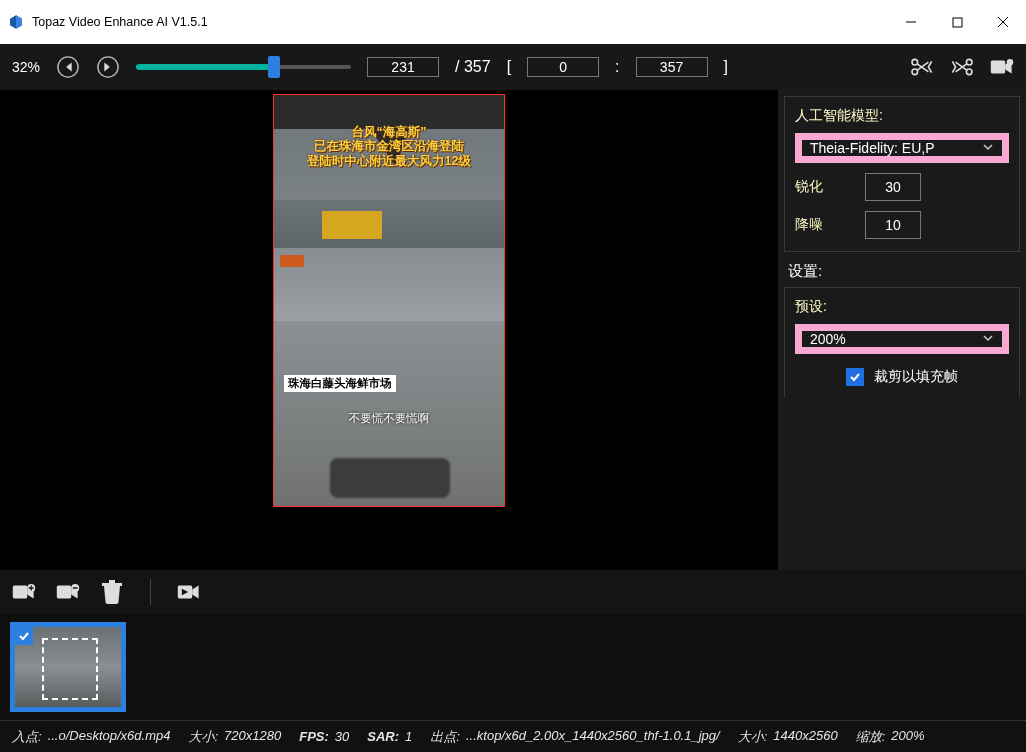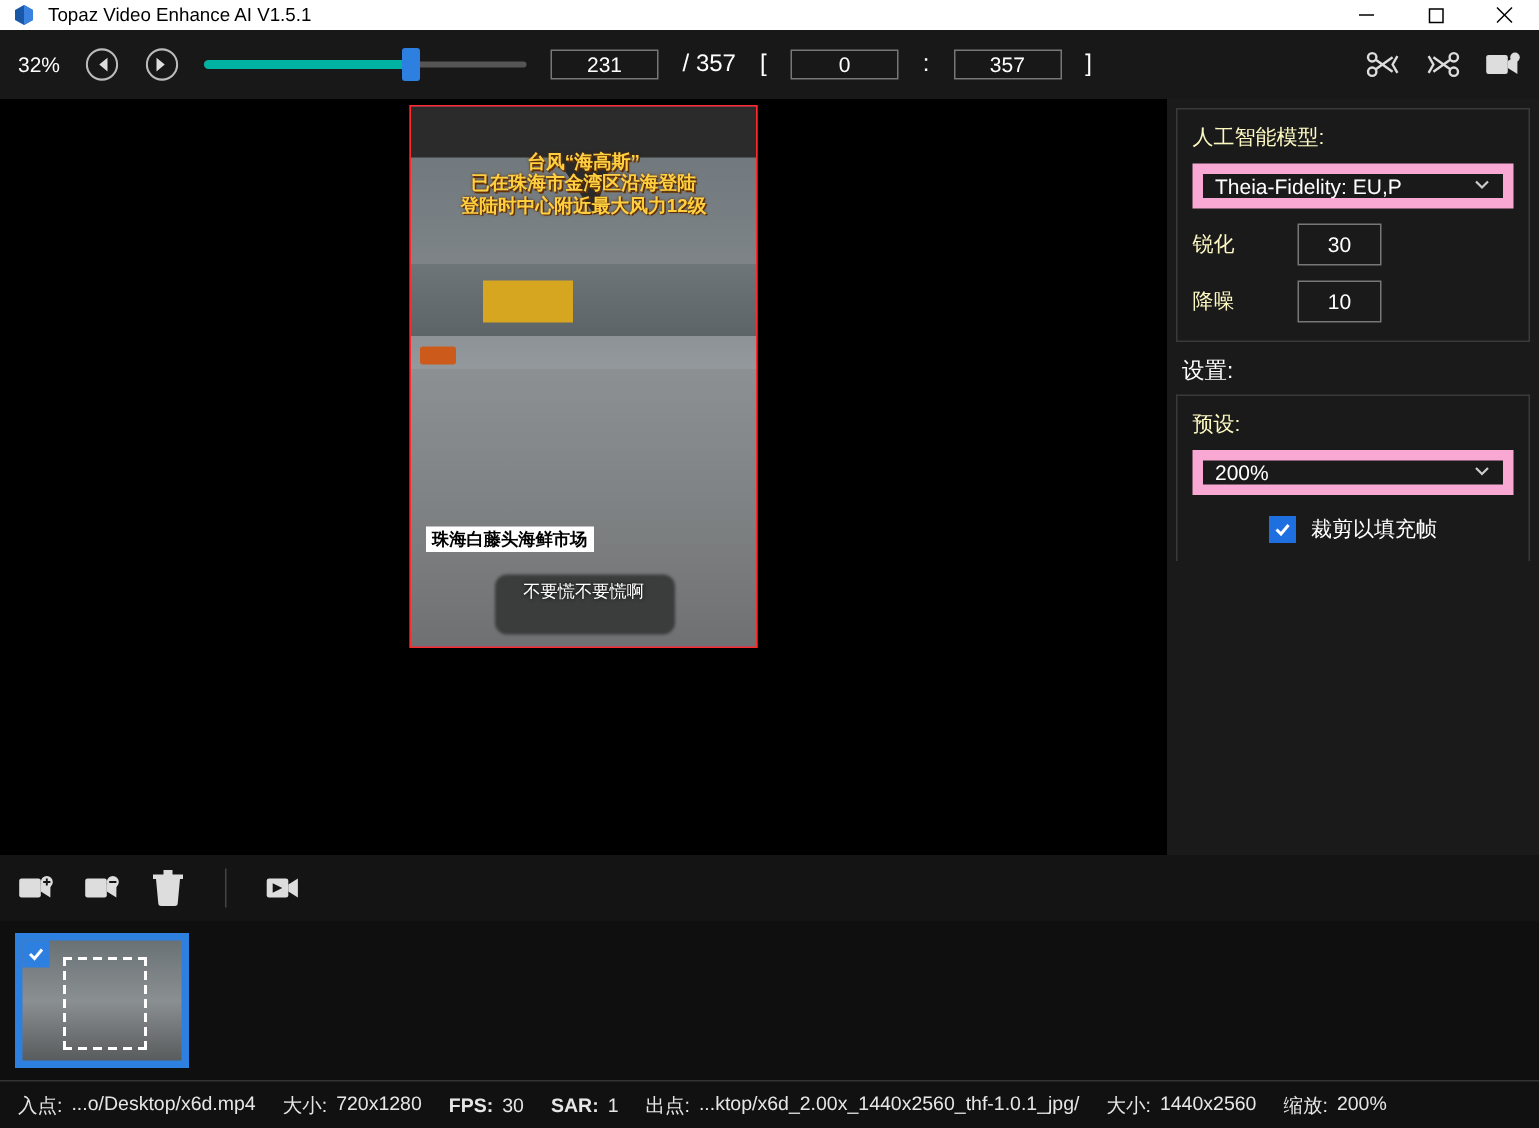--- a/index.html
+++ b/index.html
@@ -1,20 +1,20 @@
 <!DOCTYPE html>
 <html><head>
 <meta charset="utf-8">
 <style>
 * { margin:0; padding:0; box-sizing:border-box; font-family:"Microsoft YaHei","Segoe UI",Arial,sans-serif; }
 html,body { width:1026px; height:752px; overflow:hidden; background:#fff; }
 .window { width:1026px; height:752px; display:flex; flex-direction:column; background:#1f1f1f; }
 
 
-.titlebar { height:20px; background:#fff; display:flex; align-items:center; padding:0 0 0 8px; color:#000; font-size:12.5px; }
+.titlebar { height:44px; background:#fff; display:flex; align-items:center; padding:0 0 0 8px; color:#000; font-size:12.5px; }
 .titlebar .logo { width:16px; height:16px; margin-right:8px; }
 .titlebar .spacer { flex:1; }
 .titlebar .winbtn { width:46px; height:32px; display:flex; align-items:center; justify-content:center; }
 .titlebar .winbtn svg { stroke:#000; }
 
 
 .menubar { height:38px; background:#1f1f1f; border-bottom:1px solid #2e2e2e; display:flex; align-items:center; padding:0 12px; gap:22px; color:#e6e6e6; font-size:14px; }
 
 
 .topctrl { height:46px; background:#181818; display:flex; align-items:center; padding:0 12px; gap:16px; color:#fff; font-size:14px; }
@@ -23,21 +23,21 @@
 .slider { position:relative; width:215px; height:18px; display:flex; align-items:center; }
 .slider .track { position:absolute; left:0; right:0; top:50%; height:4px; background:#555; transform:translateY(-50%); border-radius:2px;}
 .slider .fill { position:absolute; left:0; width:66%; top:50%; height:6px; background:#00b3a1; transform:translateY(-50%); border-radius:3px;}
 .slider .knob { position:absolute; left:64%; top:50%; width:12px; height:22px; background:#2d7fe0; border-radius:2px; transform:translate(-50%,-50%);}
 .numbox { width:72px; height:20px; border:1px solid #777; background:#181818; color:#fff; display:flex; align-items:center; justify-content:center; font-size:14px;}
 .slash, .brace { color:#fff; font-size:16px;}
 
 
 .middle { flex:1; display:flex; min-height:0; }
 .preview { flex:1; background:#000; display:flex; align-items:flex-start; justify-content:center; padding:4px; }
-.frame { width:232px; height:362px; border:1px solid #ff2a2a; background:#be185d; position:relative; overflow:hidden; }
+.frame { width:232px; height:413px; border:1px solid #ff2a2a; background:#14532d; position:relative; overflow:hidden; }
 .frame .sky { position:absolute; inset:0; background:linear-gradient(#6b7479 0%, #7e8488 30%, #9aa0a3 55%, #868a8c 100%); }
 .frame .vtop { position:absolute; top:0; left:0; right:0; height:34px; background:#2b2b2b; }
 .frame .vtri { position:absolute; top:30px; left:50%; transform:translateX(-50%); width:0; height:0; border-left:28px solid transparent; border-right:14px solid transparent; border-top:42px solid #2b2b2b; }
 .frame .structure { position:absolute; top:105px; left:0; right:0; height:48px; background:linear-gradient(#6e7579, #5d6467); }
 .frame .sign { position:absolute; top:116px; left:48px; width:60px; height:28px; background:#d7a620; }
 .frame .road { position:absolute; bottom:0; left:0; right:0; height:185px; background:linear-gradient(#8d9092, #7c7f80 60%, #6f7071); }
 .frame .car { position:absolute; top:160px; left:6px; width:24px; height:12px; background:#cc5a1a; border-radius:2px;}
 .frame .dark1 { position:absolute; bottom:8px; left:56px; width:120px; height:40px; background:#3b3c3c; border-radius:8px; filter:blur(1px);}
 .frame .t1 { position:absolute; top:30px; left:0; right:0; text-align:center; font-size:12.5px; font-weight:700; color:#ffcf3f; text-shadow:0 0 2px #502800,1px 1px 0 #6a3200; line-height:1.15;}
 .frame .cap1 { position:absolute; top:280px; left:10px; background:#fff; color:#000; font-size:11.5px; padding:1px 4px; font-weight:600;}
@@ -62,21 +62,21 @@
 .toolstrip .sep { width:1px; height:26px; background:#444; margin:0 6px; }
 
 
 .thumbs { height:106px; background:#0f0f0f; display:flex; align-items:center; padding:8px 10px; gap:10px;}
 .thumb { width:116px; height:90px; border:2px solid #2d7fe0; background:#2d7fe0; position:relative; }
 .thumb .timg { position:absolute; inset:3px; background:linear-gradient(#6a7175, #8a8f91 50%, #595c5d);}
 .thumb .sel { position:absolute; left:3px; top:3px; width:18px; height:18px; background:#2d7fe0; display:flex; align-items:center; justify-content:center;}
 .thumb .crop { position:absolute; left:30px; top:14px; width:56px; height:62px; border:2px dashed #fff; }
 
 
-.status { height:32px; background:#111; border-top:1px solid #333; display:flex; align-items:center; padding:0 12px; color:#e6e6e6; font-size:13px; gap:18px; white-space:nowrap;}
+.status { height:32px; background:#111; border-top:1px solid #333; display:flex; align-items:center; padding:0 12px; color:#e6e6e6; font-size:13px; gap:18px; white-space:nowrap;font-style:italic;}
 .status .sg { display:flex; gap:6px; }
 .status b { font-weight:700; }
 </style>
 </head>
 <body>
 
 <div class="window">
 
   <div class="titlebar">
     <svg class="logo" viewBox="0 0 24 24">

